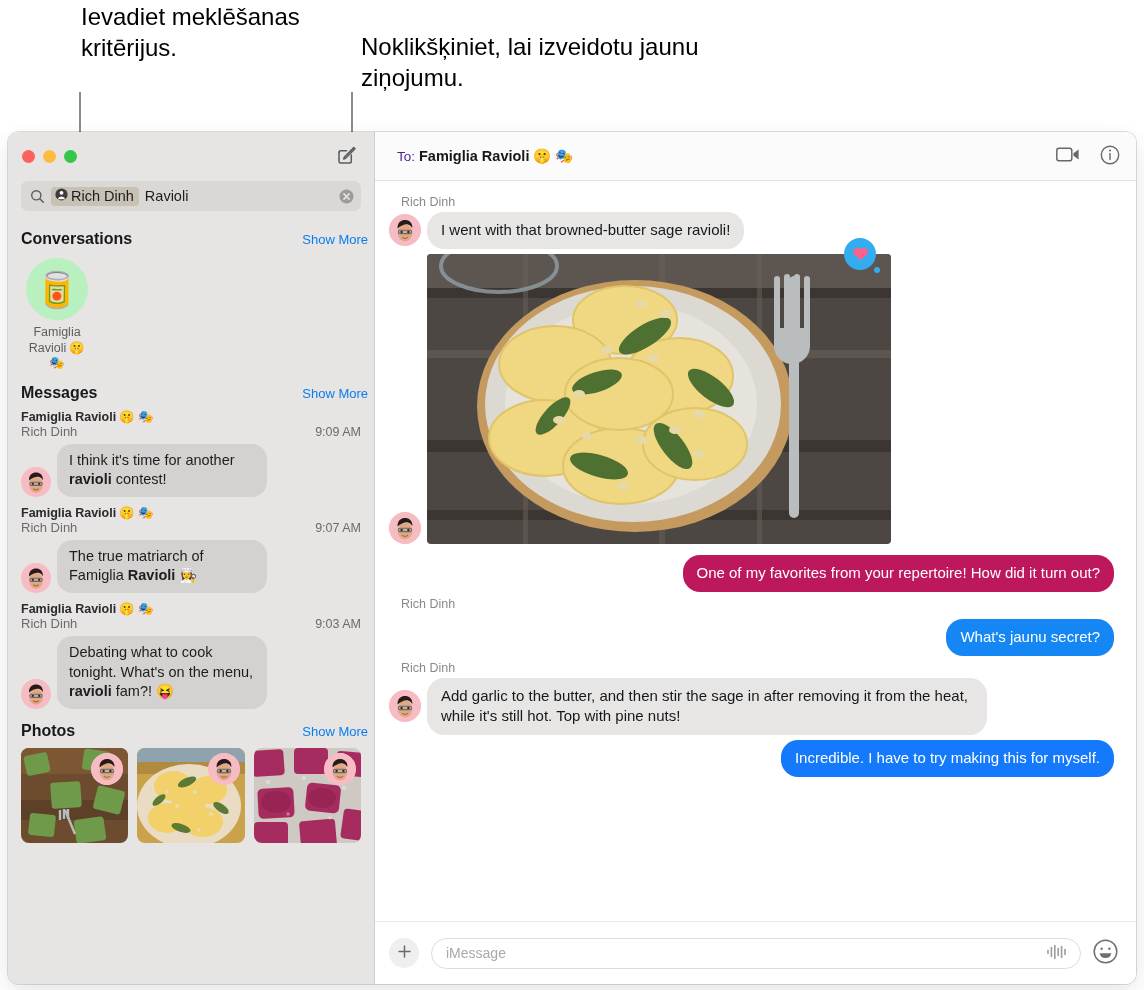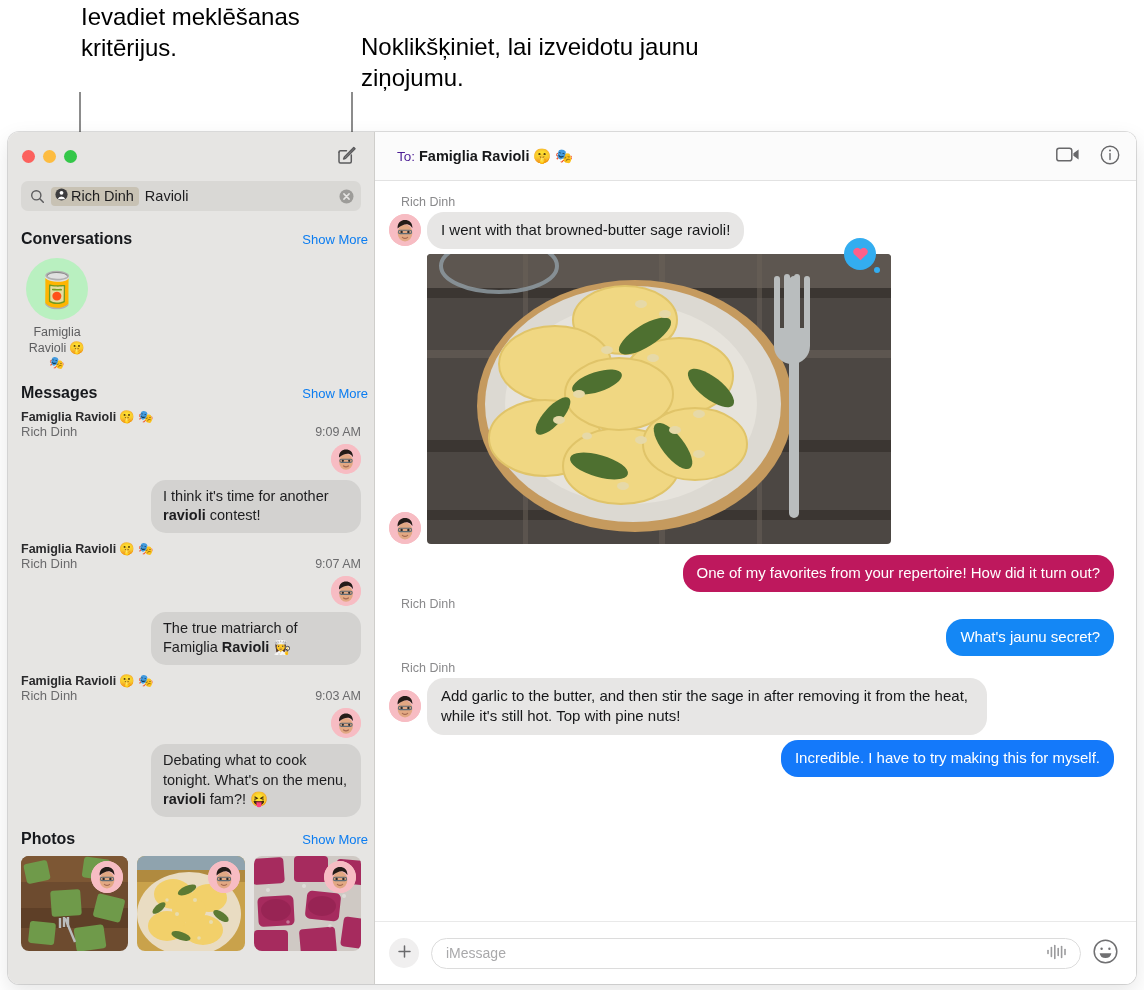--- a/index.html
+++ b/index.html
@@ -125,21 +125,21 @@
     font-size: 12.5px; color: #5d5d5f; line-height: 1.25;
     word-wrap: break-word;
   }
 
   
   .msg-result { padding: 3px 13px 5px 13px; }
   .mr-head { display: flex; align-items: baseline; }
   .mr-group { font-size: 12.5px; font-weight: bold; color: #2a2a2c; }
   .mr-time { margin-left: auto; font-size: 12.5px; color: #6b6b6d; }
   .mr-sender { font-size: 13px; color: #6b6b6d; margin-top: 0px; }
-  .mr-row { display: flex; align-items: flex-end; gap: 6px; margin-top: 5px; flex-direction: column; }
+  .mr-row { display: flex; align-items: flex-end; gap: 6px; margin-top: 5px; }
   .mr-avatar {
     width: 30px; height: 30px; border-radius: 50%;
     flex: 0 0 auto; overflow: hidden; background: #f7bfc4;
   }
   .mr-bubble {
     background: #d3d2d0;
     border-radius: 15px;
     padding: 7px 12px 8px 12px;
     font-size: 14.5px;
     color: #1d1d1f;

